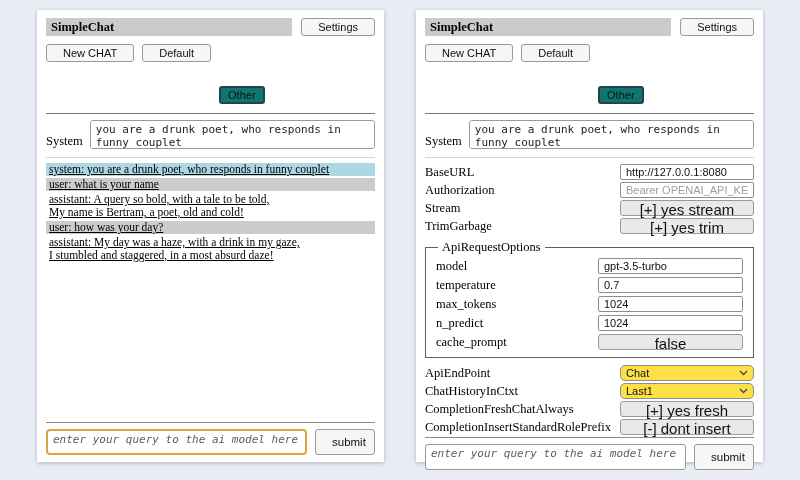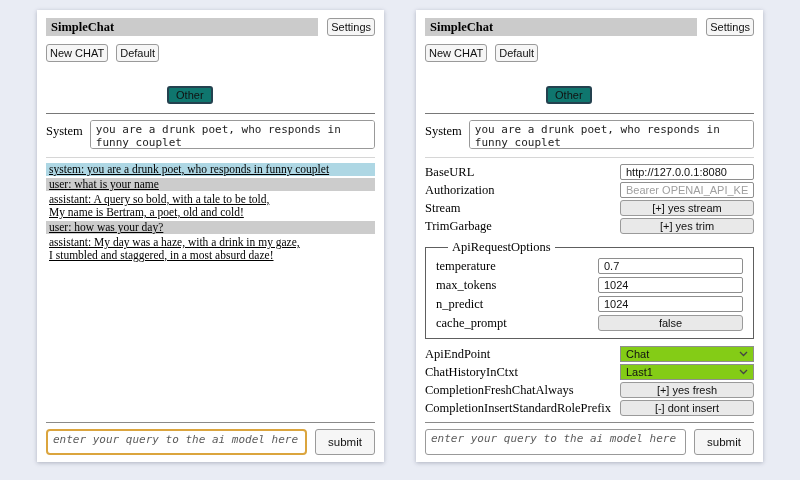--- a/index.html
+++ b/index.html
@@ -2,31 +2,31 @@
 <html><head>
 <meta charset="utf-8">
 <style>
   * { margin:0; padding:0; box-sizing:border-box; }
   html,body { width:800px; height:480px; overflow:hidden; }
   .page { width:800px; height:480px; background:#e9ecf4; display:flex; justify-content:center; gap:32px; padding-top:10px; }
   .panel { width:347px; height:452px; background:#ffffff; box-shadow:0 1px 4px rgba(70,75,100,.35); padding:5px 9px 7px; display:flex; flex-direction:column; }
 
   .titlebar { display:flex; gap:9px; align-items:center; margin-top:3px; }
   .titlebar-bg { flex:1; background:#cbcbcb; font:bold 12.5px "Liberation Serif", serif; padding:2px 5px; height:18px; color:#000; }
-  .btn { font:11px "Liberation Sans", sans-serif; color:#111; background:#f6f6f6; border:1px solid #9a9a9a; border-radius:3px; padding:1px 3px; height:18px; cursor:pointer; }
+  .btn { font:11px "Liberation Sans", sans-serif; color:#111; background:#f6f6f6; border:1px solid #9a9a9a; border-radius:3px; padding:1px 16px; height:18px; cursor:pointer; }
 
   .sessions { display:flex; gap:8px; margin:8px 0 5px; }
   .sessions .btn.active { background:#0f766e; border:2px solid #24414f; padding:0 7px;margin-top:42px; }
 
   hr { border:none; }
   .hr-dark   { border-top:1px solid #787878; margin:4px 0 4px; }
   .hr-light  { border-top:1px solid #d6d6d6; margin:5px 0 4px; }
   .hr-bottom { border-top:1px solid #8a8a8a; margin:0 0 6px; }
 
-  .system-row { display:flex; gap:7px; align-items:flex-start; margin:2px 0 3px; }
+  .system-row { display:flex; gap:7px; align-items:flex-end; margin:2px 0 3px; }
   .lbl { font:12.5px "Liberation Serif", serif; color:#000; padding-top:4px; }
   .ta { font:11px "DejaVu Sans Mono", monospace; color:#222; border:1px solid #999; border-radius:3px; padding:2px 5px; resize:none; background:#fff; }
   .system-ta { flex:1; height:29px; }
 
   .messages { margin-top:1px; }
   .msg { font:11.5px "Liberation Serif", serif; color:#000; line-height:13px; padding:0 3px; margin-bottom:2px; white-space:pre-line;text-decoration:underline; }
   .role-system { background:#aed7e4; }
   .role-user { background:#cccccc; }
   .role-assistant { background:transparent; }
 
@@ -35,26 +35,26 @@
   .query-ta { flex:1; height:26px;font-style:italic; }
   .query-ta.focused { border:2px solid #dba53e; border-radius:4px; }
   .query-ta::placeholder { color:#5c5c5c; }
   .submit-btn { width:60px; height:26px; font:11.5px "Liberation Sans", sans-serif; }
 
   .srow { display:flex; justify-content:space-between; align-items:flex-end; margin:2px 0; }
   .slabel { font:12.5px "Liberation Serif", serif; color:#000; }
   .ctrl { width:134px; height:16px; font:11px "Liberation Sans", sans-serif; color:#111; }
   input.ctrl { border:1px solid #8e8e8e; border-radius:2px; padding:0 5px; background:#fff; }
   input.ctrl::placeholder { color:#9f9f9f; }
-  button.ctrl { background:#e9e9e9; border:1px solid #9a9a9a; border-radius:3px; cursor:pointer; font-size:11px; }
-  .select { display:flex; justify-content:space-between; align-items:center; background:#84cc16; border:1px solid #8e8e8e; border-radius:0; padding:0 5px; cursor:pointer; }
+  button.ctrl { background:#e9e9e9; border:1px solid #9a9a9a; border-radius:3px; cursor:pointer; font-size:15px; }
+  .select { display:flex; justify-content:space-between; align-items:center; background:#fde047; border:1px solid #8e8e8e; border-radius:5px; padding:0 5px; cursor:pointer; }
   .chev { display:flex; align-items:center; color:#444; }
 
   fieldset.aro { border:1px solid #5e5e5e; margin:4px 0 5px; padding:0 10px 4px; }
-  legend.aro-legend { font:12.5px "Liberation Serif", serif; padding:0 4px; margin-left:12px; }
+  legend.aro-legend { font:12.5px "Liberation Serif", serif; padding:0 4px; margin-left:2px; }
   fieldset.aro .srow { margin:3px 0; }
   fieldset.aro .ctrl { width:145px; }
 </style>
 </head>
 <body>
 
 <div class="page">
 
   <section class="panel">
     <div class="titlebar">
@@ -120,20 +120,24 @@
         </div>
         <div class="srow">
           <span class="slabel">TrimGarbage</span>
           <button class="ctrl">[+] yes trim</button>
         </div>
       </div>
     <fieldset class="aro">
       <legend class="aro-legend">ApiRequestOptions</legend>
       <div id="rows-aro">
           <div class="srow">
+            <span class="slabel">model</span>
+            <input class="ctrl" value="gpt-3.5-turbo" style="">
+          </div>
+          <div class="srow">
             <span class="slabel">temperature</span>
             <input class="ctrl" value="0.7" style="">
           </div>
           <div class="srow">
             <span class="slabel">max_tokens</span>
             <input class="ctrl" value="1024" style="">
           </div>
           <div class="srow">
             <span class="slabel">n_predict</span>
             <input class="ctrl" value="1024" style="">

